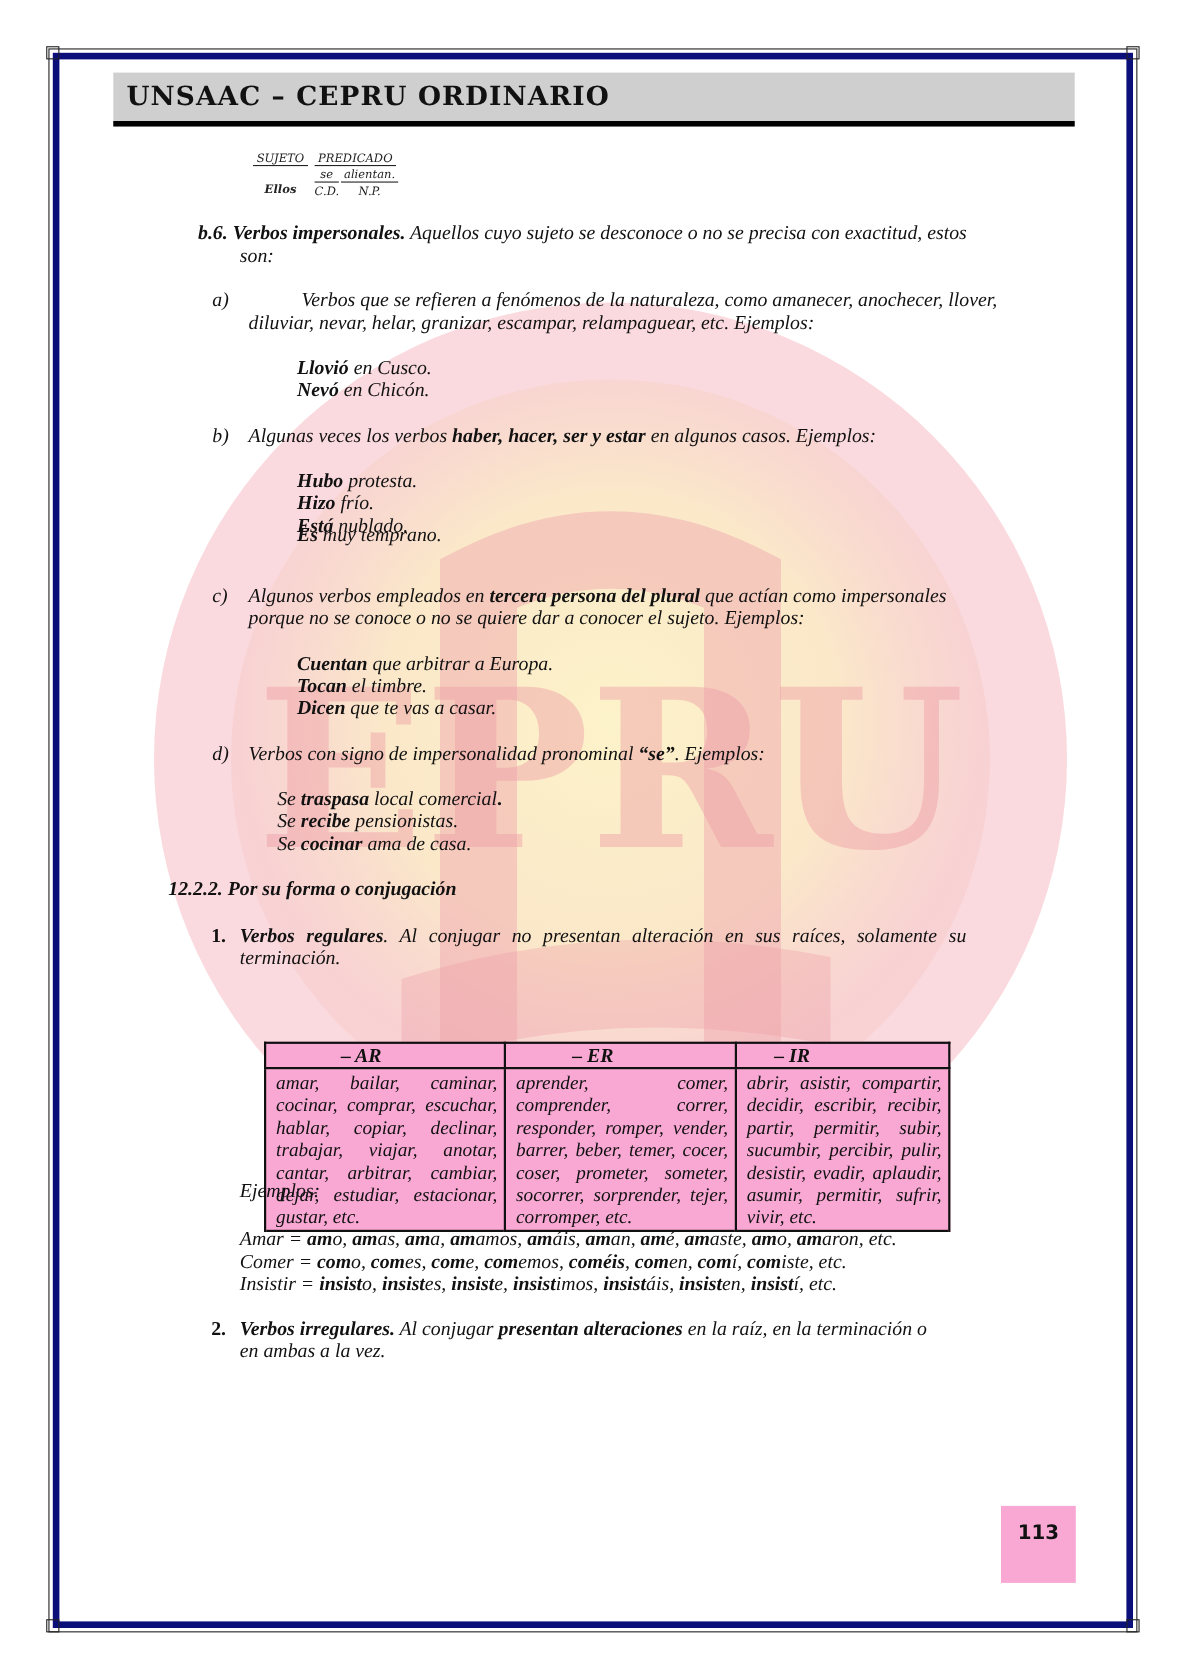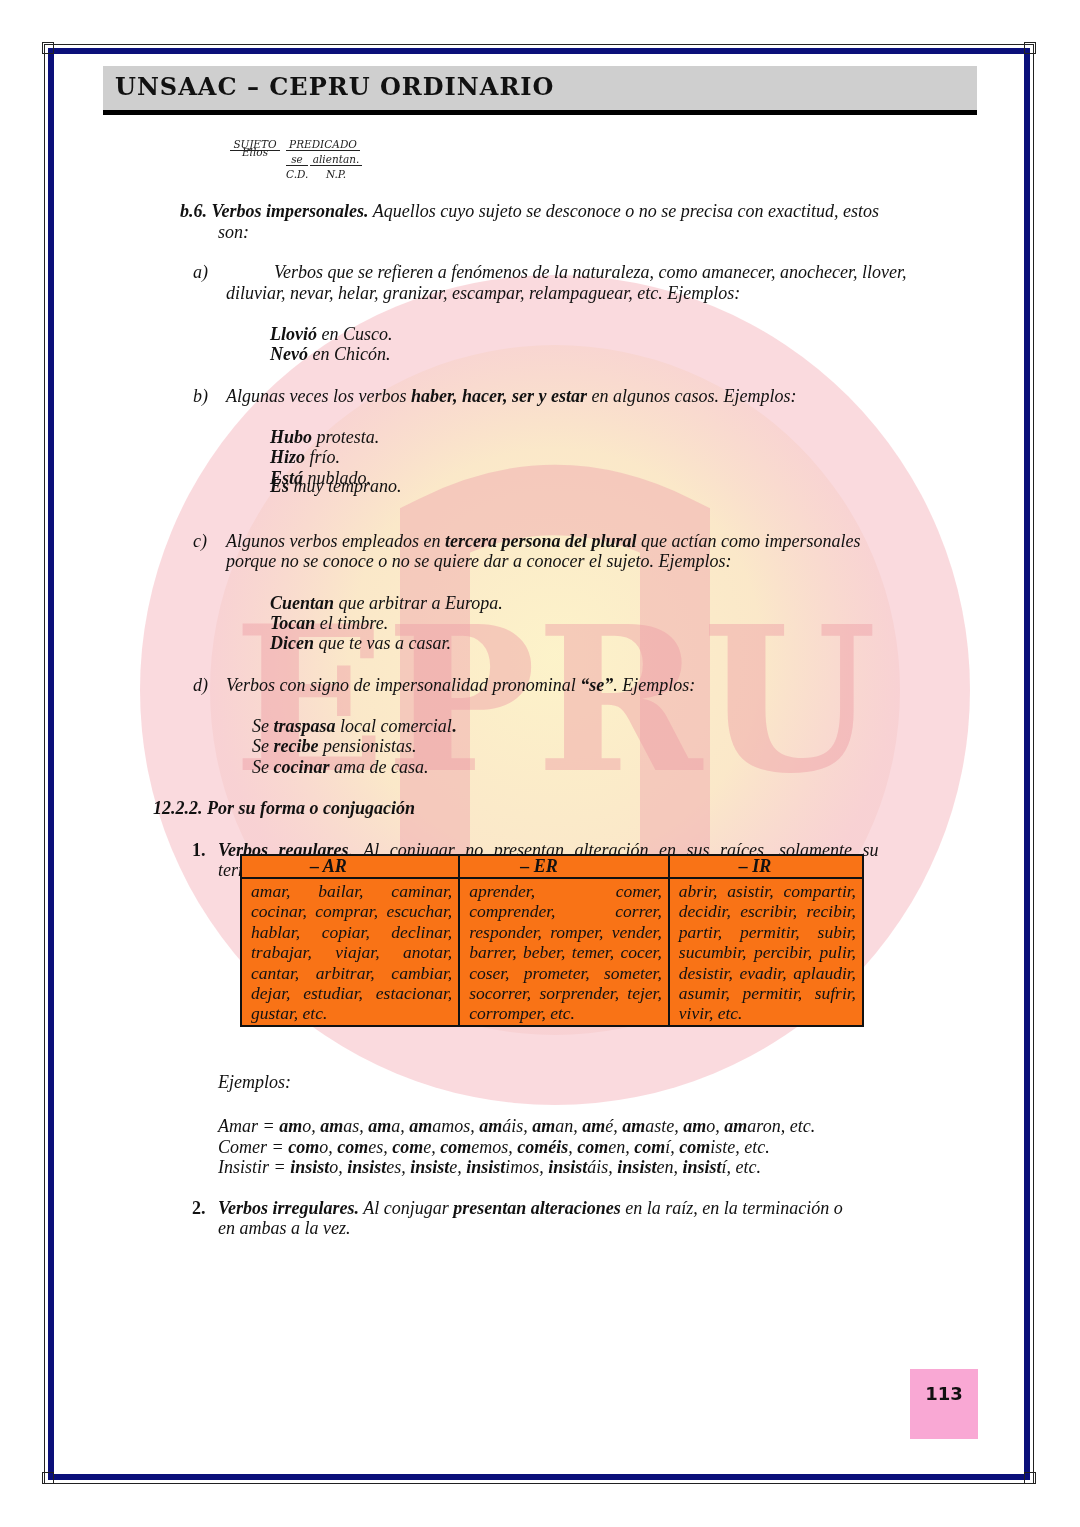--- a/index.html
+++ b/index.html
@@ -27,22 +27,22 @@
   .diagram .cell { position: absolute; text-align: center; }
   .uline { border-bottom: 1px solid #222; }
 
   .txt { position: absolute; font-family: "Liberation Serif", serif; font-style: italic; font-size: 18px;
          line-height: 20.5px; color: #111; }
   .b { font-weight: bold; }
   .up { font-style: normal; }
   .just { text-align: justify; text-align-last: left; }
 
   
-  .verb-table { position: absolute; left: 240px; top: 854px; width: 624px; border-collapse: collapse;
-                border: 2px solid #111; background: #f97316; font-family: "Liberation Serif", serif; font-style: italic; font-size: 17.5px; }
+  .verb-table { position: absolute; left: 240px; top: 947px; width: 624px; border-collapse: collapse;
+                border: 2px solid #111; background: #f9a8d4; font-family: "Liberation Serif", serif; font-style: italic; font-size: 17.5px; }
   .verb-table th { border: 2px solid #111; font-weight: bold; height: 21px; padding: 0; font-size: 18px; text-align: left; }
   .verb-table td { border-left: 2px solid #111; border-right: 2px solid #111; vertical-align: top;
                    padding: 2px 6px 1px 9px; line-height: 20.4px; text-align: justify; text-align-last: left; }
   .col-ar { width: 247px; } .col-er { width: 234px; } .col-ir { width: 218px; }
 
   .page-num-box { position: absolute; left: 910px; top: 1369px; width: 68px; height: 70px; background: #f9a8d4; }
   .page-num { position: absolute; left: 0; top: 14px; width: 68px; text-align: center;
               font-family: "DejaVu Sans", sans-serif; font-weight: bold; font-size: 18px; color: #111; }
 </style>
 </head>
@@ -69,21 +69,21 @@
 <div class="corner" style="left:1024px;top:42px;"></div>
 <div class="corner" style="left:42px;top:1472px;"></div>
 <div class="corner" style="left:1024px;top:1472px;"></div>
 
 <div class="header">
   <div class="header-title">UNSAAC – CEPRU ORDINARIO</div>
 </div>
 
 <div class="diagram">
   <div class="cell uline" style="left:2px;top:0;width:50px;">SUJETO</div>
-  <div class="cell" style="left:2px;top:8px;width:50px;">Ellos</div>
+  <div class="cell" style="left:2px;top:28px;width:50px;font-weight:bold;">Ellos</div>
   <div class="cell uline" style="left:58px;top:0;width:74px;">PREDICADO</div>
   <div class="cell uline" style="left:58px;top:15px;width:22px;">se</div>
   <div class="cell" style="left:58px;top:30px;width:22px;">C.D.</div>
   <div class="cell uline" style="left:82px;top:15px;width:52px;">alientan.</div>
   <div class="cell" style="left:82px;top:30px;width:52px;">N.P.</div>
 </div>
 
 <div class="txt" style="left:180px;top:201px;width:800px;">
   <span class="b">b.6.</span>
   <span class="b">Verbos impersonales.</span>
@@ -121,21 +121,21 @@
 
 <div class="txt b up" style="left:192px;top:840px;">1.</div>
 <div class="txt just" style="left:218px;top:840px;width:759px;word-spacing:6px;"><span class="b">Verbos regulares</span><span>. Al conjugar no presentan alteración en sus raíces, solamente su</span></div>
 <div class="txt" style="left:218px;top:860px;font-style:italic;">terminación.</div>
 
 <table class="verb-table">
   <thead>
     <tr>
       <th class="col-ar"><span style="padding-left:68px;">– AR</span></th>
       <th class="col-er"><span style="padding-left:60px;">– ER</span></th>
-      <th class="col-ir"><span style="padding-left:69px;">– IR</span></th>
+      <th class="col-ir"><span style="padding-left:34px;">– IR</span></th>
     </tr>
   </thead>
   <tbody>
     <tr>
       <td>amar, bailar, caminar, cocinar, comprar, escuchar, hablar, copiar, declinar, trabajar, viajar, anotar, cantar, arbitrar, cambiar, dejar, estudiar, estacionar, gustar, etc.</td>
       <td>aprender, comer, comprender, correr, responder, romper, vender, barrer, beber, temer, cocer, coser, prometer, someter, socorrer, sorprender, tejer, corromper, etc.</td>
       <td>abrir, asistir, compartir, decidir, escribir, recibir, partir, permitir, subir, sucumbir, percibir, pulir, desistir, evadir, aplaudir, asumir, permitir, sufrir, vivir, etc.</td>
     </tr>
   </tbody>
 </table>

